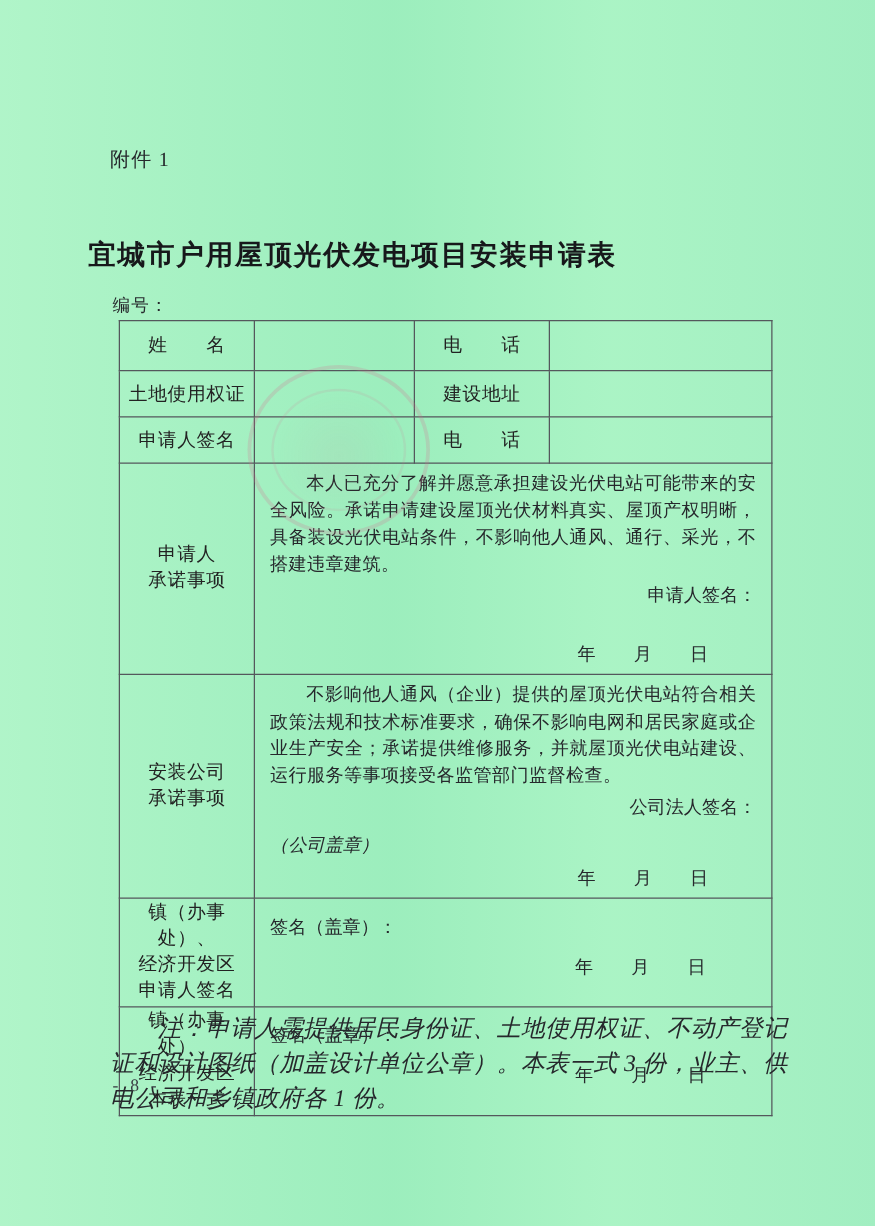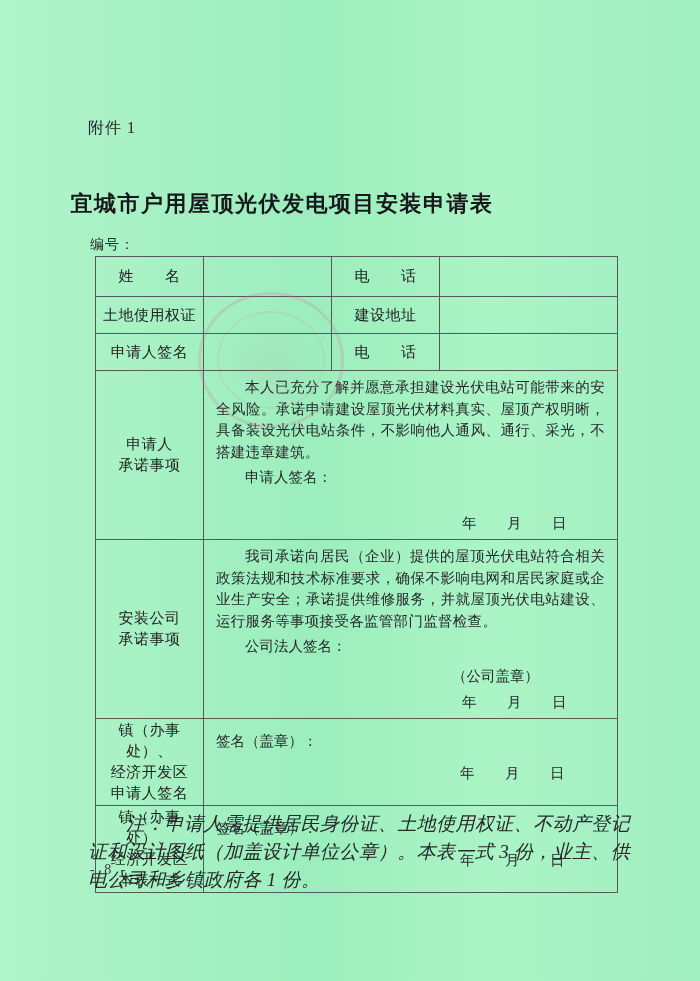--- a/index.html
+++ b/index.html
@@ -49,24 +49,24 @@
   }
   td.lbl .lline { line-height:21px; }
   td.content {
     vertical-align:top; padding:4px 12px 6px 12px;
     font-size:14.5px;
   }
   .para {
     margin:2px 0 0 0; text-indent:2em;
     line-height:21.5px; text-align:justify; letter-spacing:0.3px;
   }
-  .sig { margin:3px 0 0 0; text-indent:2em; line-height:22px; }
+  .sig { margin:3px 0 0 0; text-indent:2em; line-height:22px;text-align:right; }
   .date { margin:0; text-align:right; padding-right:38px; letter-spacing:0.5px; }
   .r4 .date { margin-top:26px; }
-  .seal-line { margin:10px 0 0 0; text-align:right; padding-right:66px; }
+  .seal-line { margin:10px 0 0 0; text-align:left; padding-right:66px;font-style:italic; }
   .r5 .date { margin-top:7px; }
   .sign-cell .sig-right { margin:9px 0 0 0; text-align:left; padding-right:86px; }
   .sign-cell .date { margin-top:13px; padding-right:40px; }
   .note {
     position:absolute; left:88px; top:810px; width:542px;
     margin:0; font-size:19px; line-height:28px;
     text-indent:2em; text-align:justify; letter-spacing:0.3px;font-style:italic;
   }
   .pageno {
     position:absolute; left:90px; top:862px;
@@ -133,21 +133,21 @@
           <p class="date">年　　月　　日</p>
         </td>
       </tr>
 
       <tr class="r5">
         <td class="lbl">
           <div class="lline">安装公司</div>
           <div class="lline">承诺事项</div>
         </td>
         <td class="content" colspan="3">
-          <p class="para">我司承诺向居民（企业）提供的屋顶光伏电站符合相关政策法规和技术标准要求，确保不影响电网和居民家庭或企业生产安全；承诺提供维修服务，并就屋顶光伏电站建设、运行服务等事项接受各监管部门监督检查。</p>
+          <p class="para">不影响他人通风（企业）提供的屋顶光伏电站符合相关政策法规和技术标准要求，确保不影响电网和居民家庭或企业生产安全；承诺提供维修服务，并就屋顶光伏电站建设、运行服务等事项接受各监管部门监督检查。</p>
           <p class="sig">公司法人签名：</p>
           <p class="seal-line">（公司盖章）</p>
           <p class="date">年　　月　　日</p>
         </td>
       </tr>
 
       <tr class="r6">
         <td class="lbl">
           <div class="lline">镇（办事处）、</div>
           <div class="lline">经济开发区</div>

